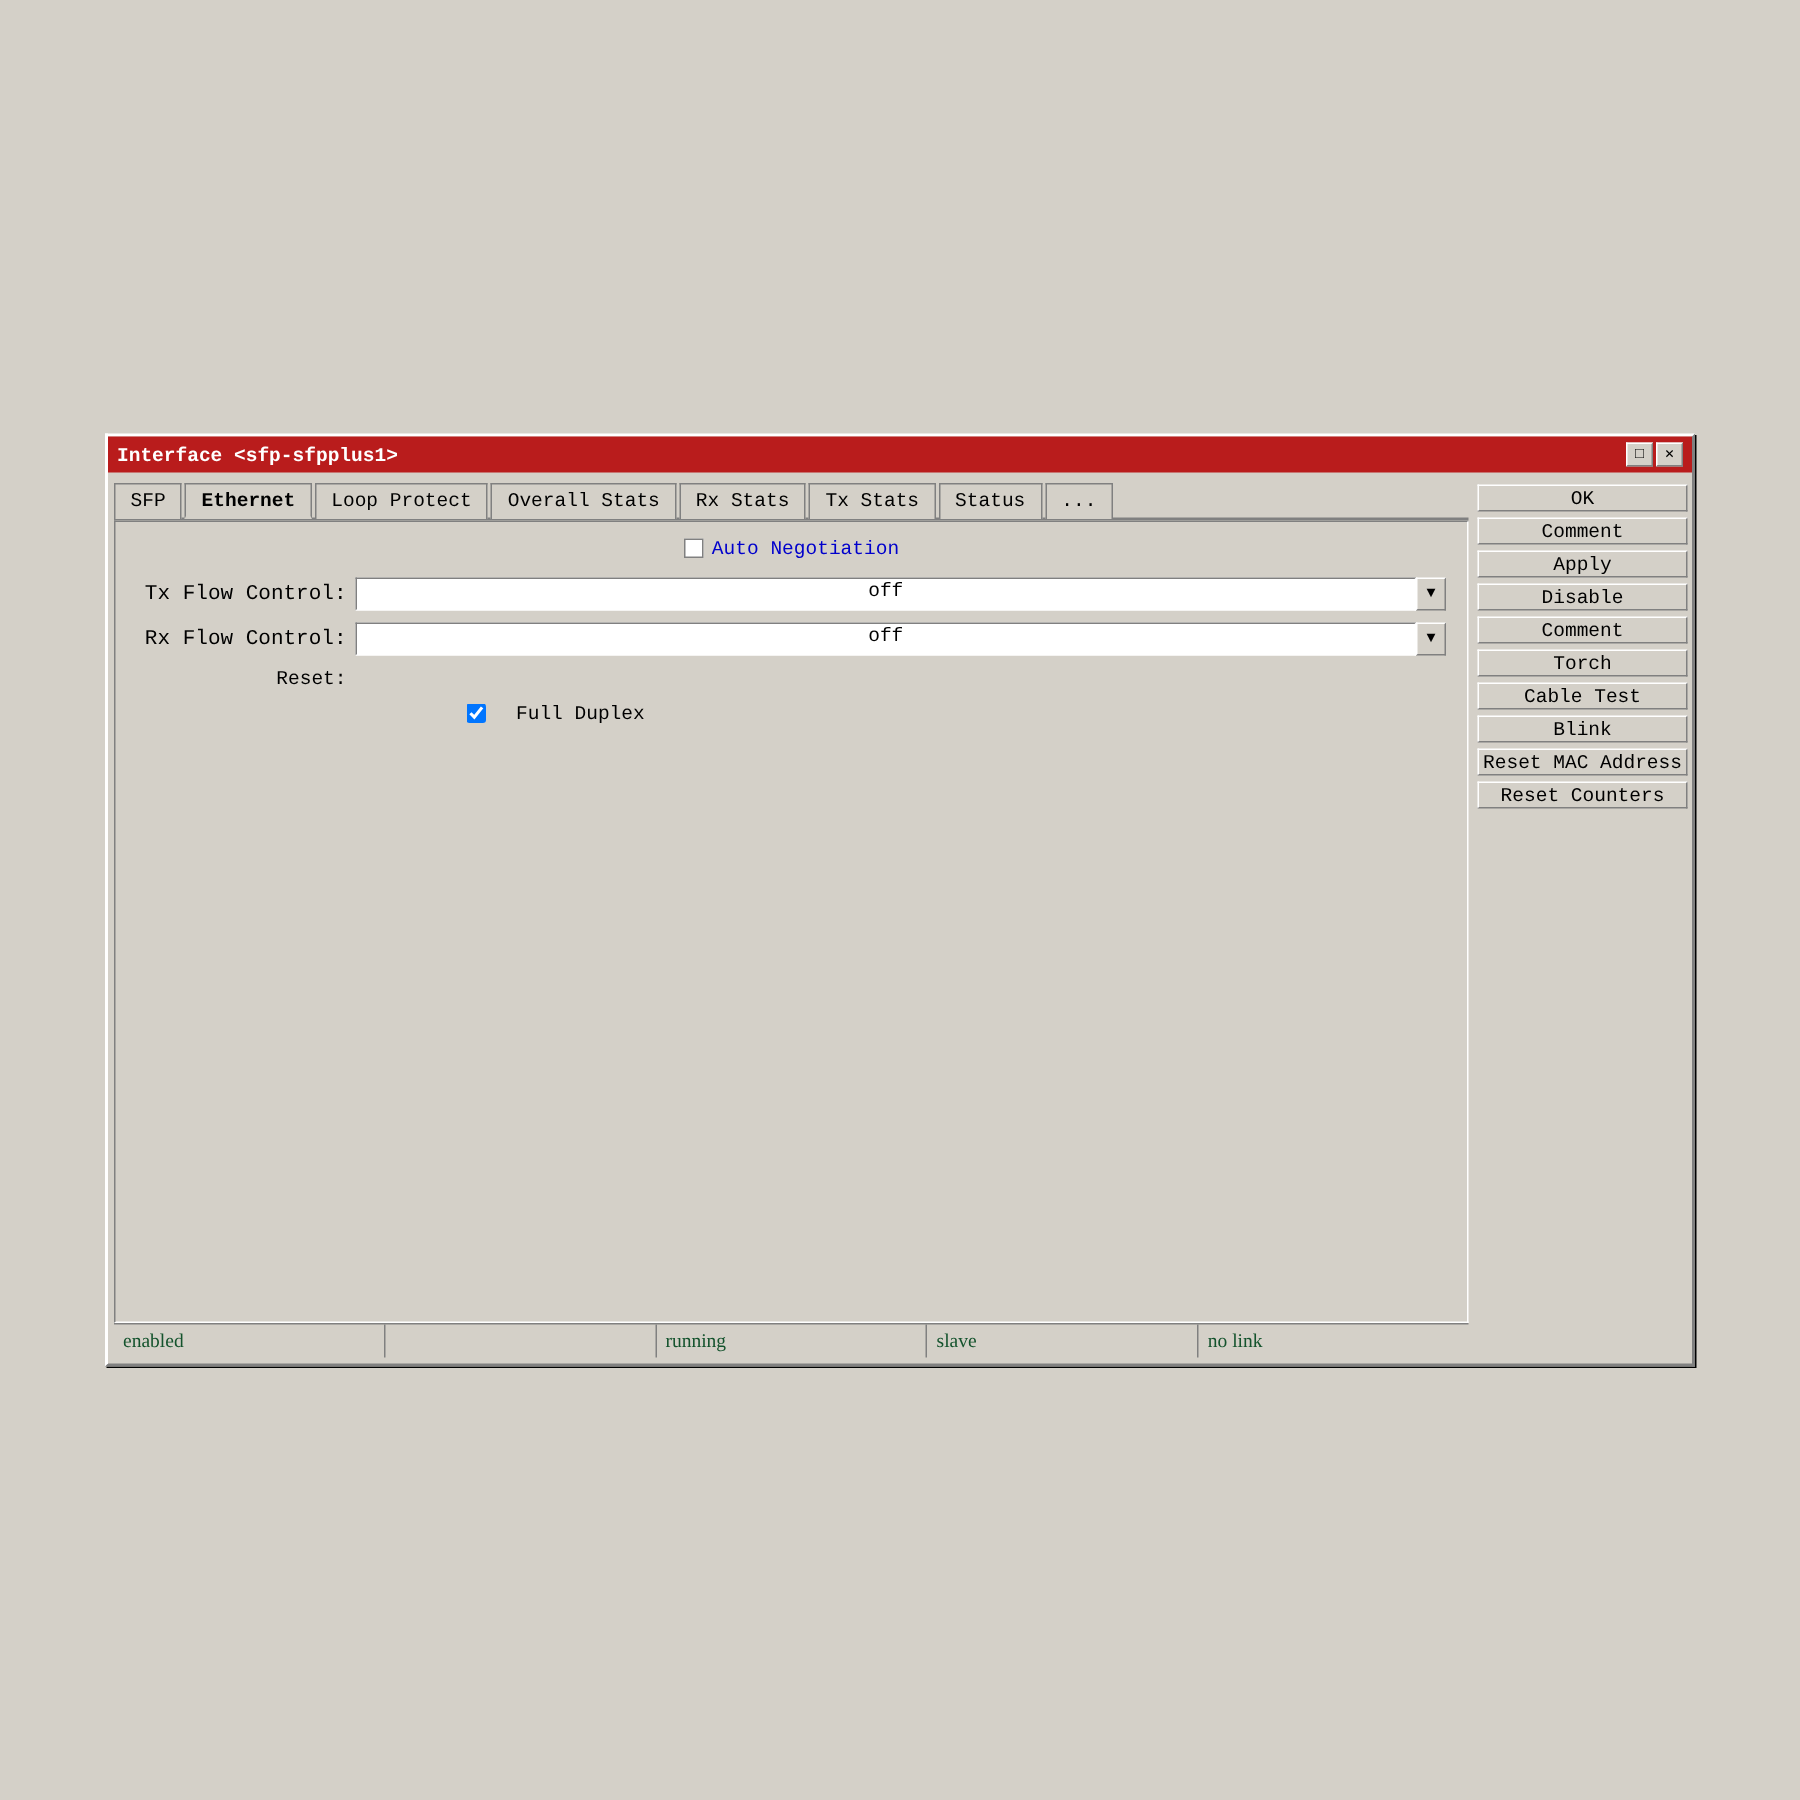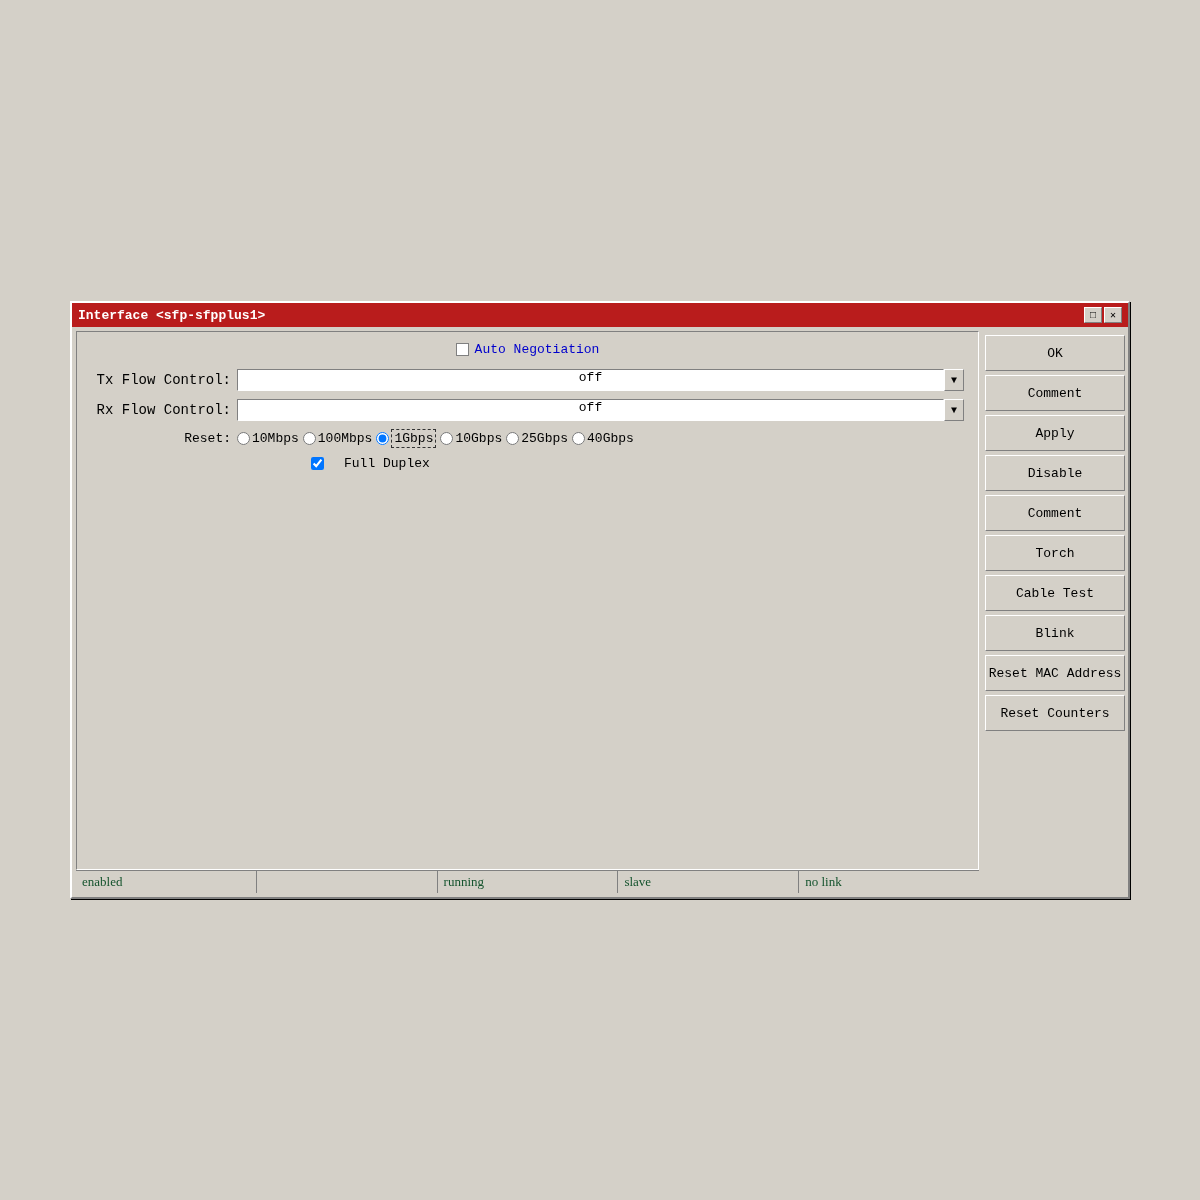--- a/index.html
+++ b/index.html
@@ -181,21 +181,21 @@
     }
     .side-buttons {
       display: flex;
       flex-direction: column;
       gap: 4px;
       padding: 4px 0 4px 6px;
       width: 145px;
     }
     .side-btn {
       width: 140px;
-      height: 36px;
+      height: 18px;
       background: #d4d0c8;
       border: 1px solid #ffffff;
       border-right-color: #808080;
       border-bottom-color: #808080;
       font-family: 'Courier New', Courier, monospace;
       font-size: 13px;
       cursor: pointer;
       text-align: center;
     }
     .status-bar {
@@ -244,20 +244,30 @@
     <span>Interface &lt;sfp-sfpplus1&gt;</span>
     <div class="title-bar-buttons">
       <div class="title-btn">□</div>
       <div class="title-btn">✕</div>
     </div>
   </div>
 
   <div class="content-area">
     <div class="inner-panel">
 
+      <div class="tab-bar">
+        <div class="tab">SFP</div>
+        <div class="tab active">Ethernet</div>
+        <div class="tab">Loop Protect</div>
+        <div class="tab">Overall Stats</div>
+        <div class="tab">Rx Stats</div>
+        <div class="tab">Tx Stats</div>
+        <div class="tab">Status</div>
+        <div class="tab">...</div>
+      </div>
 
       <div class="main-panel">
         <div class="tab-content">
 
           <div class="auto-negotiation-row">
             <div class="checkbox-custom"></div>
             <label>Auto Negotiation</label>
           </div>
 
           <div class="form-row">
@@ -271,46 +281,20 @@
           <div class="form-row">
             <span class="form-label">Rx Flow Control:</span>
             <div class="form-select-wrapper">
               <div class="form-select">off</div>
               <div class="dropdown-arrow">▼</div>
             </div>
           </div>
 
           <div class="speed-row">
             <span class="speed-label">Reset:</span>
-            <div class="radio-group">
-              <div class="radio-option">
-                <input type="radio" name="speed" style="">
-                <span>10Mbps</span>
-              </div>
-              <div class="radio-option">
-                <input type="radio" name="speed" style="">
-                <span>100Mbps</span>
-              </div>
-              <div class="radio-option">
-                <input type="radio" name="speed" checked="" style="">
-                <span class="speed-selected">1Gbps</span>
-              </div>
-              <div class="radio-option">
-                <input type="radio" name="speed" style="">
-                <span>10Gbps</span>
-              </div>
-              <div class="radio-option">
-                <input type="radio" name="speed" style="">
-                <span>25Gbps</span>
-              </div>
-              <div class="radio-option">
-                <input type="radio" name="speed" style="">
-                <span>40Gbps</span>
-              </div>
-            </div>
           </div>
 
           <div class="duplex-row">
             <label>
               <input type="checkbox" checked="" style="">
               <span>Full Duplex</span>
             </label>
           </div>
 
         </div>

